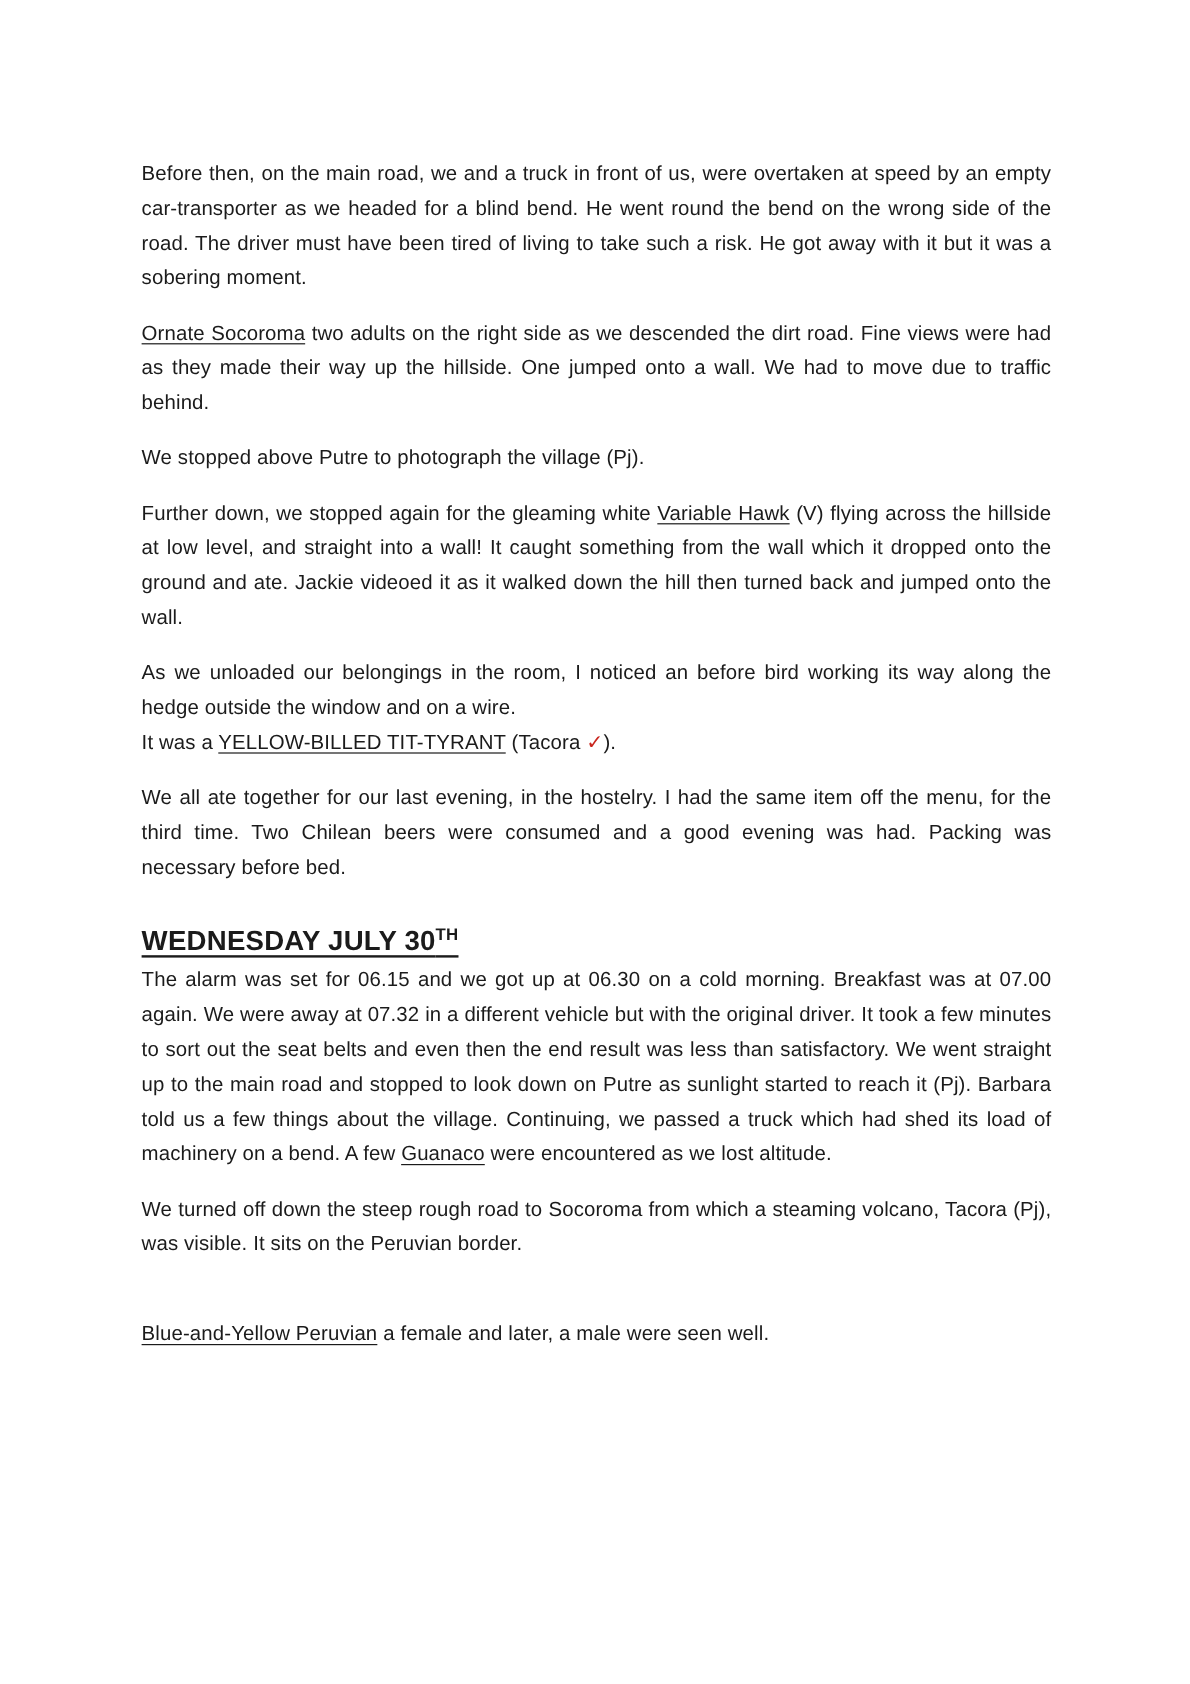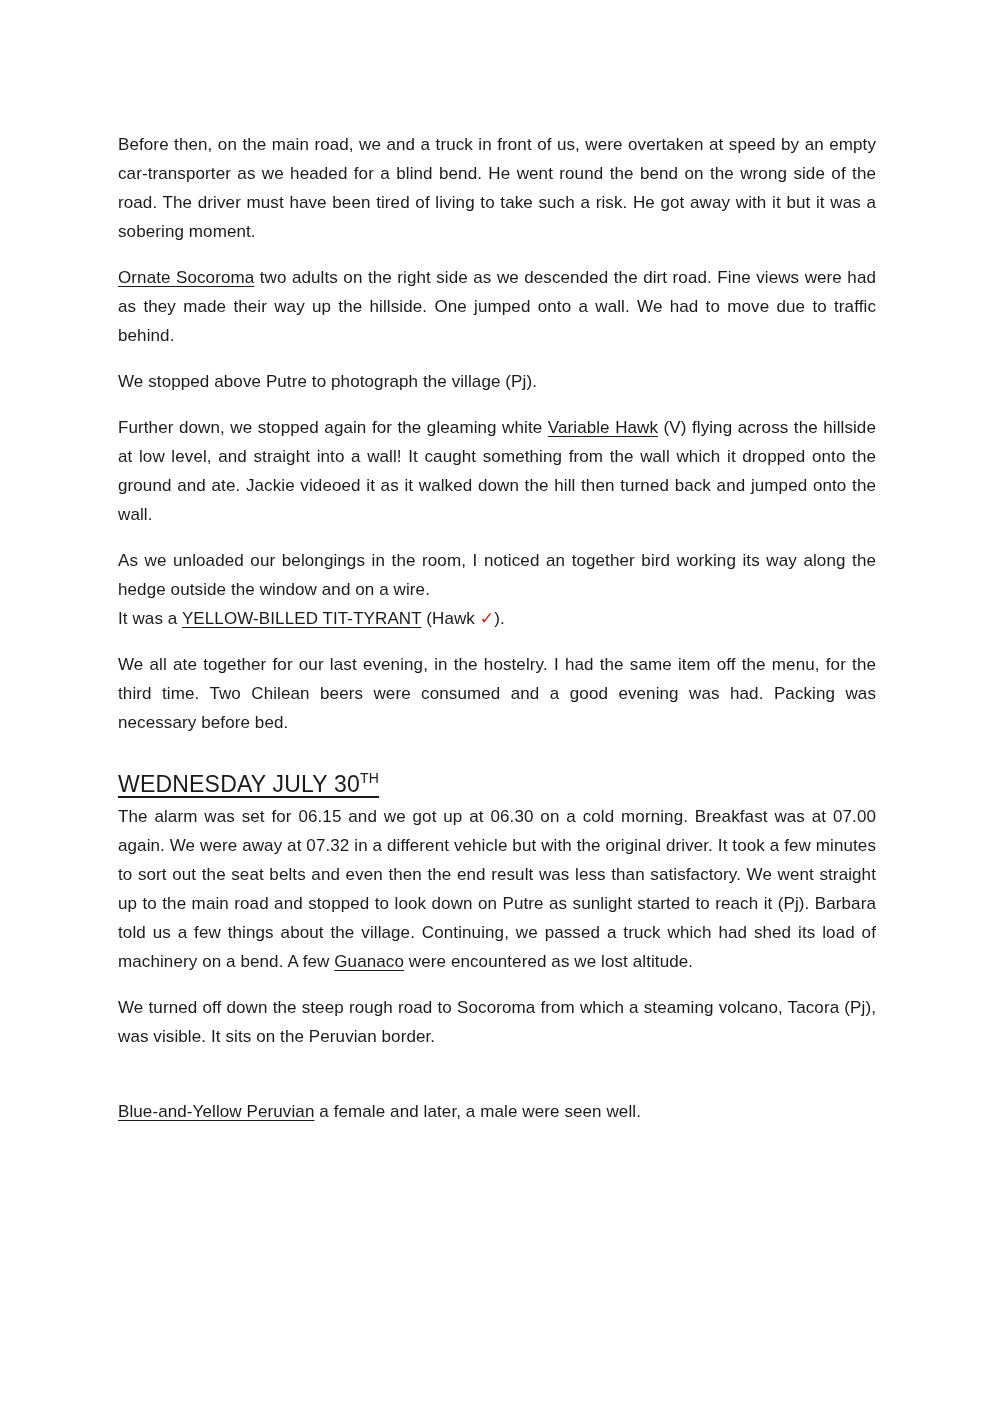--- a/index.html
+++ b/index.html
@@ -35,21 +35,21 @@
   .u {
     text-decoration: underline;
     text-underline-offset: 3px;
   }
   .check {
     color: #c9251d;
     font-weight: bold;
   }
   h1.day-heading {
     font-size: 23px;
-    font-weight: normal;
+    font-weight: bold;
     line-height: 30px;
     margin: 32px 0 3px 0;
     text-decoration: underline;
     text-underline-offset: 4px;
     letter-spacing: 0.2px;
   }
   h1.day-heading sup {
     font-size: 14px;
     vertical-align: super;
     line-height: 0;
@@ -71,22 +71,22 @@
   <p class="para">
     <span>We stopped above Putre to photograph the village (Pj).</span>
   </p>
 
   <p class="para">
     <span>Further down, we stopped again for the gleaming white </span><span class="u">Variable Hawk</span><span> (V) flying across the hillside at low level, and straight into a wall! It caught something from the wall which it dropped onto the ground and ate.  Jackie videoed it as it walked down the hill then turned back and jumped onto the wall.</span>
   </p>
 
 
   <p class="para">
-    <span class="line">As we unloaded our belongings in the room, I noticed an together bird working its way along the hedge outside the window and on a wire.</span><br>
-    <span>It was a </span><span class="u">YELLOW-BILLED TIT-TYRANT</span><span> (Hawk </span><span class="check">✓</span><span>).</span>
+    <span class="line">As we unloaded our belongings in the room, I noticed an before bird working its way along the hedge outside the window and on a wire.</span><br>
+    <span>It was a </span><span class="u">YELLOW-BILLED TIT-TYRANT</span><span> (Tacora </span><span class="check">✓</span><span>).</span>
   </p>
 
   <p class="para">
     <span>We all ate together for our last evening, in the hostelry. I had the same item off the menu, for the third time. Two Chilean beers were consumed and a good evening was had. Packing was necessary before bed.</span>
   </p>
 
   <h1 class="day-heading">
     <span>WEDNESDAY JULY 30</span><sup>TH</sup>
   </h1>
 

